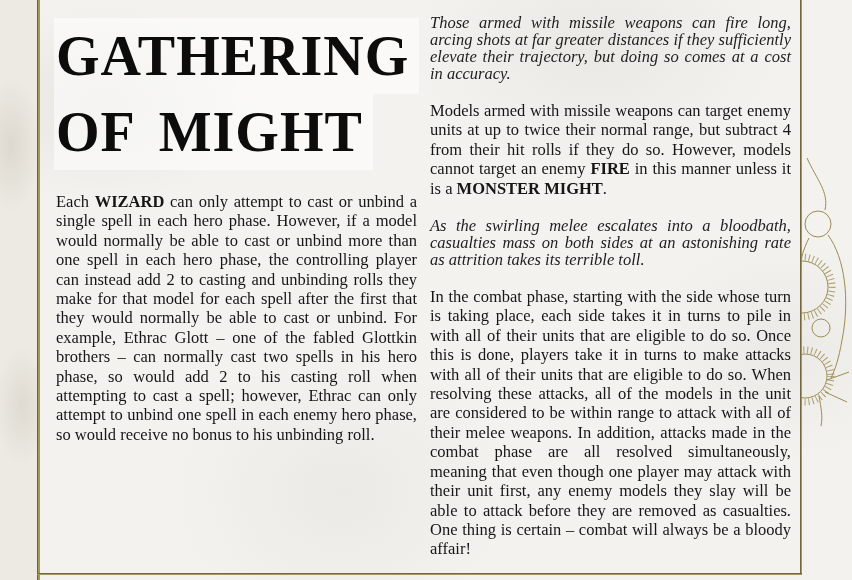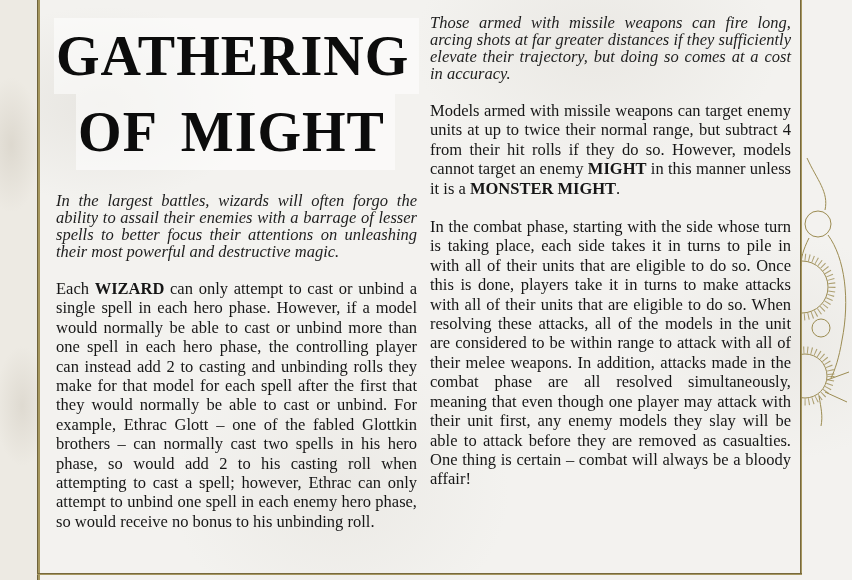--- a/index.html
+++ b/index.html
@@ -61,21 +61,20 @@
   .col-right { left: 430px; width: 361px; }
 
   .page-title {
     margin: 4px 0 22px 0;
     font-size: 56px;
     font-weight: 700;
     line-height: 76px;
     letter-spacing: 1px;
     word-spacing: 10px;
     color: #0c0c0c;
-    text-align: center;
   }
   .title-line {
     display: inline-block;
     background: rgba(255,255,255,0.55);
     padding: 0 10px 0 2px;
     margin-left: -2px;
   }
   .sec-heading {
     margin: 0 0 2px 0;
     font-size: 17px;
@@ -131,29 +130,29 @@
     </g>
   </svg>
 
   <div class="col col-left">
     <h1 class="page-title">
       <span class="title-line">GATHERING</span><br>
       <span class="title-line">OF MIGHT</span>
     </h1>
 
     <section>
-      <p class="sec-intro">In the largest battles, wizards will often forgo the ability to assail their enemies with a barrage of lesser spells to better focus their attentions on unleashing their most powerful and destructive magic.</p>
       <p class="sec-body"><span>Each </span><span class="kw">WIZARD</span><span> can only attempt to cast or unbind a single spell in each hero phase. However, if a model would normally be able to cast or unbind more than one spell in each hero phase, the controlling player can instead add 2 to casting and unbinding rolls they make for that model for each spell after the first that they would normally be able to cast or unbind. For example, Ethrac Glott – one of the fabled Glottkin brothers – can normally cast two spells in his hero phase, so would add 2 to his casting roll when attempting to cast a spell; however, Ethrac can only attempt to unbind one spell in each enemy hero phase, so would receive no bonus to his unbinding roll.</span></p>
     </section>
   </div>
 
   <div class="col col-right">
     <section>
       <p class="sec-intro">Those armed with missile weapons can fire long, arcing shots at far greater distances if they sufficiently elevate their trajectory, but doing so comes at a cost in accuracy.</p>
-      <p class="sec-body"><span>Models armed with missile weapons can target enemy units at up to twice their normal range, but subtract 4 from their hit rolls if they do so. However, models cannot target an enemy </span><span class="kw">MIGHT</span><span> in this manner unless it is a </span><span class="kw">MONSTER MIGHT</span><span>.</span></p>
+      <p class="sec-body"><span>Models armed with missile weapons can target enemy units at up to twice their normal range, but subtract 4 from their hit rolls if they do so. However, models cannot target an enemy </span><span class="kw">FIRE</span><span> in this manner unless it is a </span><span class="kw">MONSTER MIGHT</span><span>.</span></p>
     </section>
 
     <section>
+      <p class="sec-intro">As the swirling melee escalates into a bloodbath, casualties mass on both sides at an astonishing rate as attrition takes its terrible toll.</p>
       <p class="sec-body"><span>In the combat phase, starting with the side whose turn is taking place, each side takes it in turns to pile in with all of their units that are eligible to do so. Once this is done, players take it in turns to make attacks with all of their units that are eligible to do so. When resolving these attacks, all of the models in the unit are considered to be within range to attack with all of their melee weapons. In addition, attacks made in the combat phase are all resolved simultaneously, meaning that even though one player may attack with their unit first, any enemy models they slay will be able to attack before they are removed as casualties. One thing is certain – combat will always be a bloody affair!</span></p>
     </section>
   </div>
 
 </div>
 
 </body></html>

